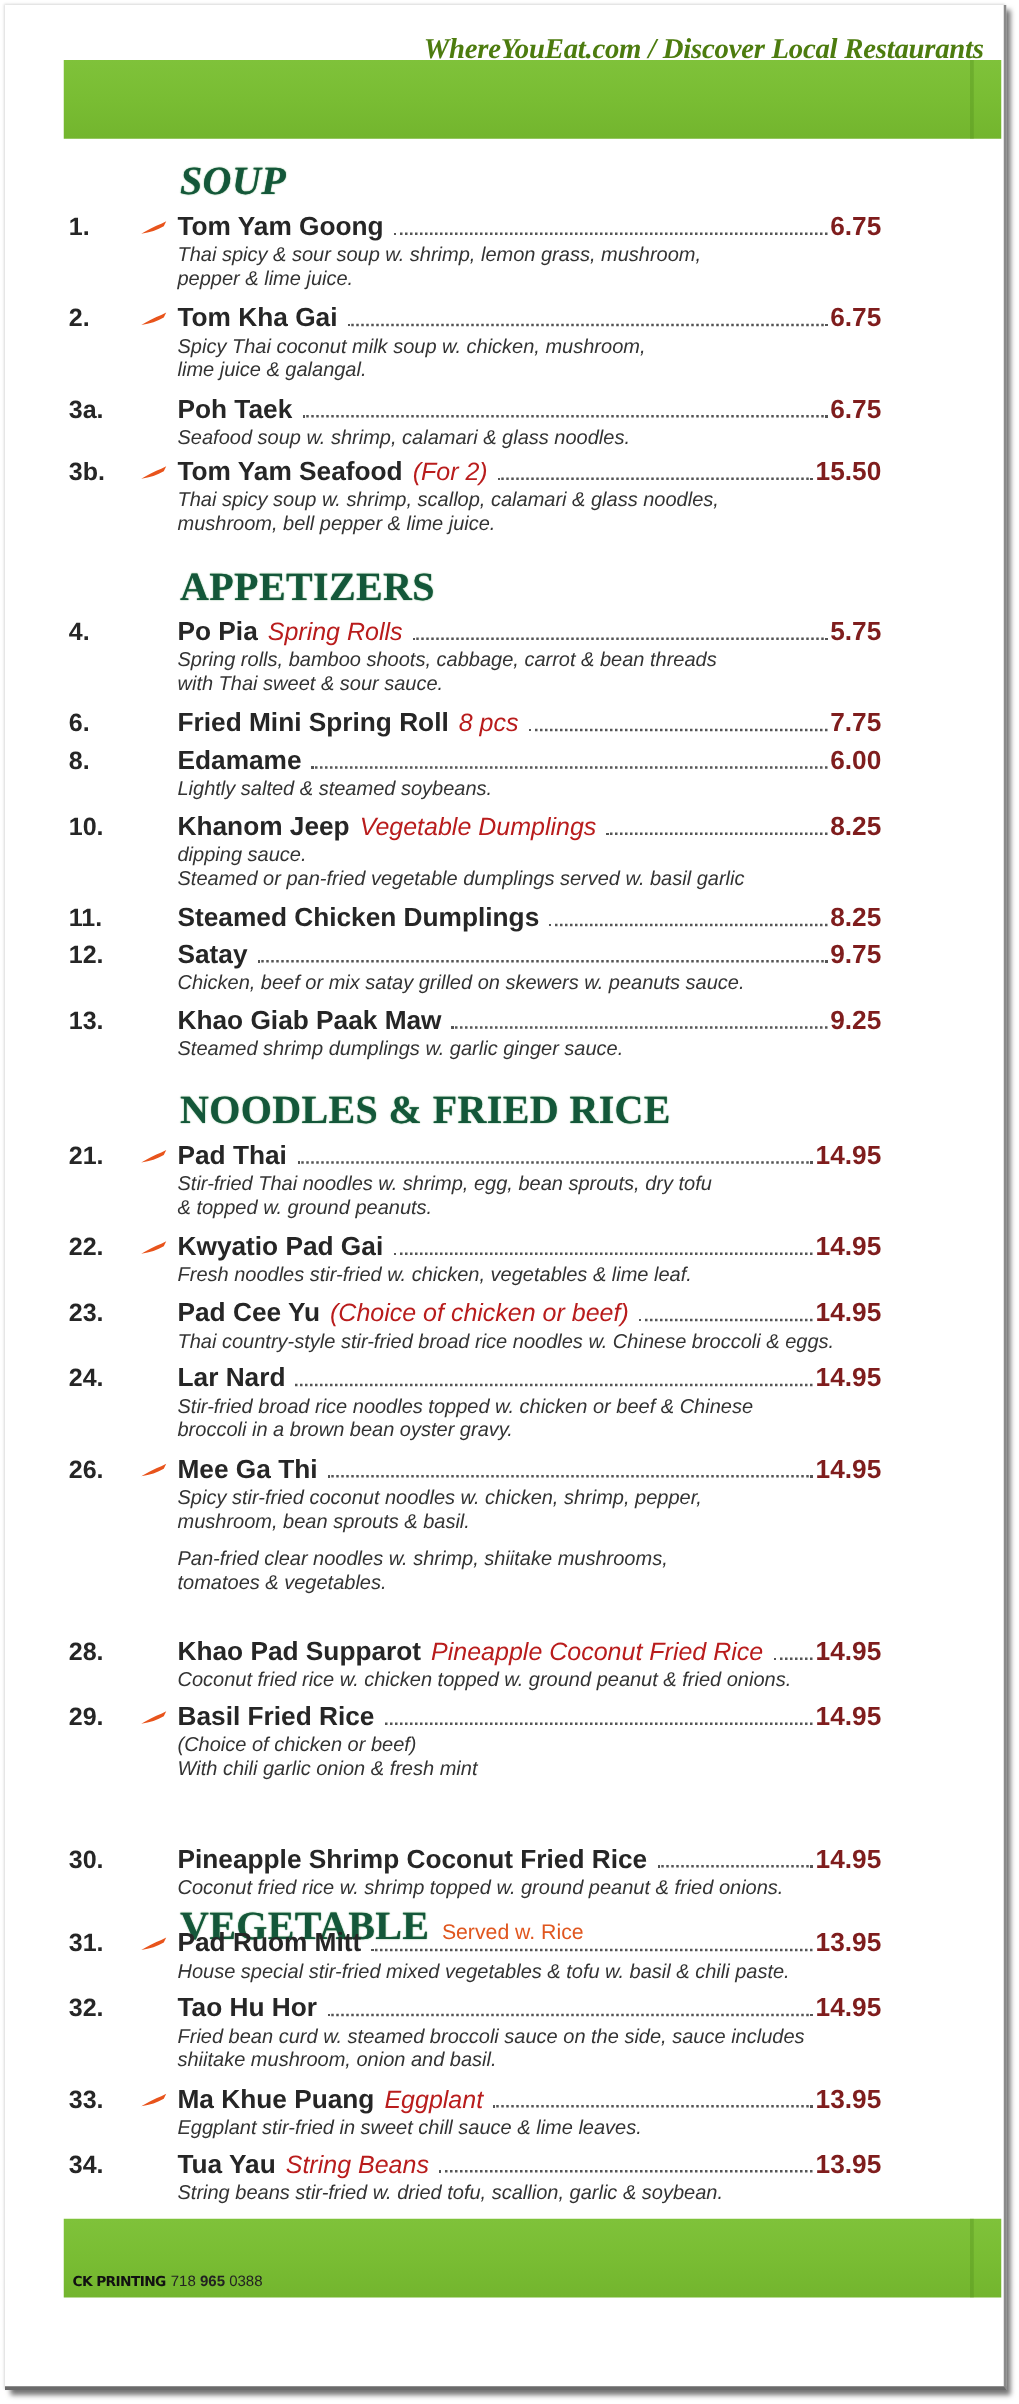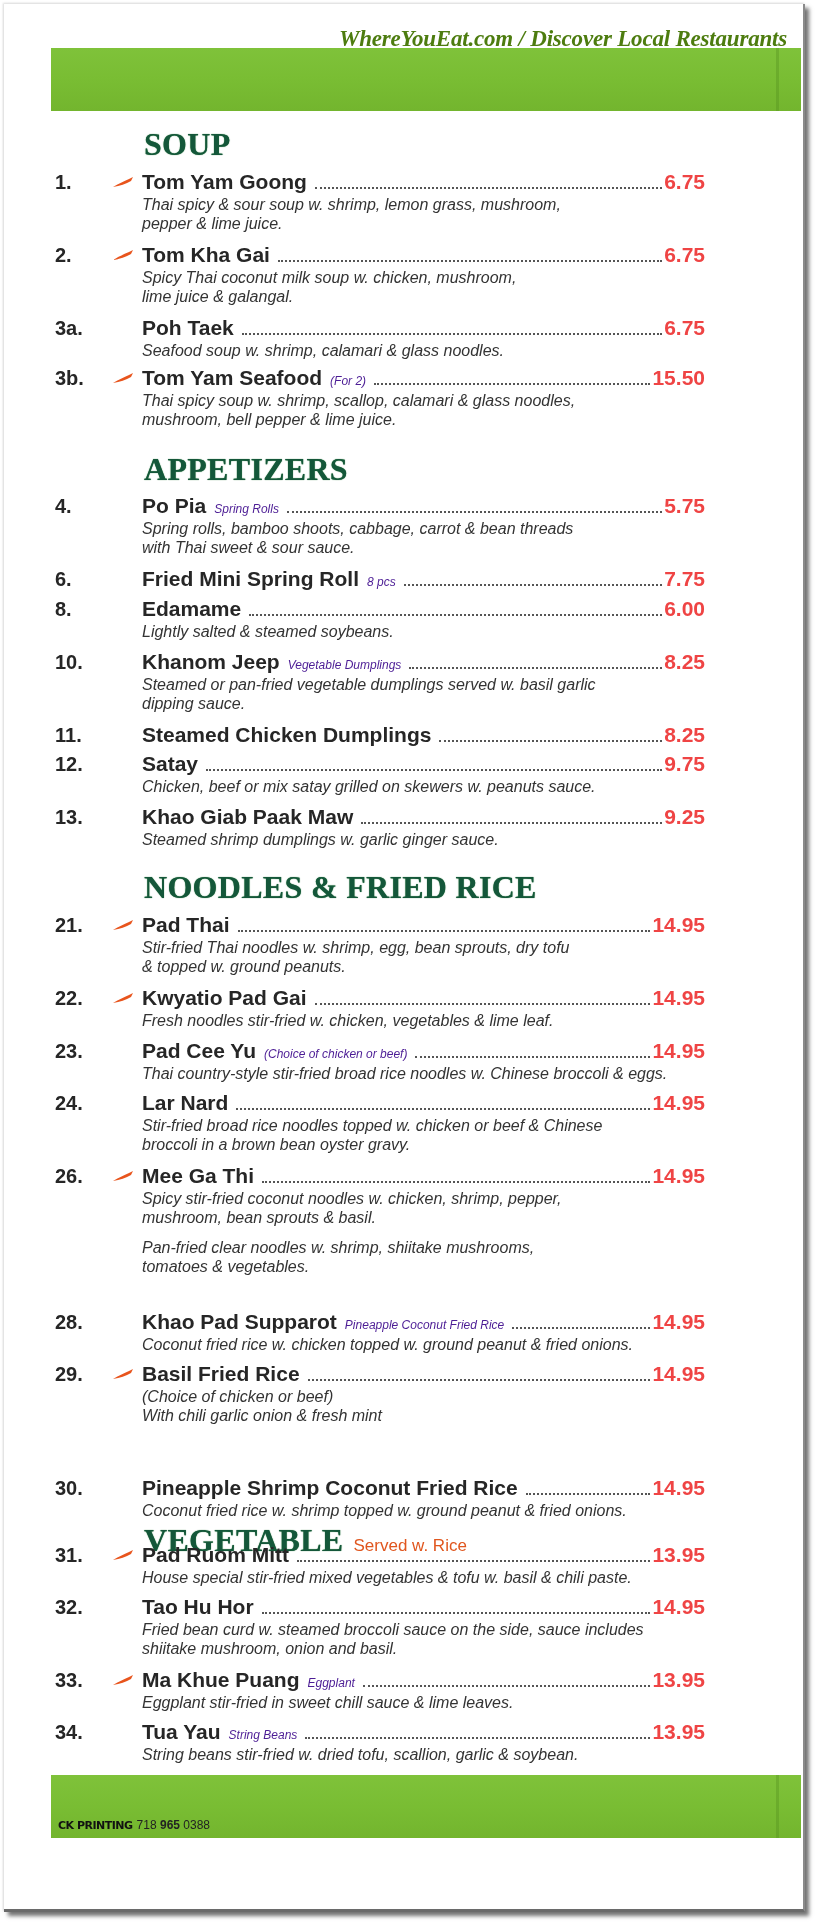--- a/index.html
+++ b/index.html
@@ -51,42 +51,42 @@
   }
   .item { position: absolute; left: 55px; width: 650px; }
   .row { display: flex; align-items: baseline; height: 24px; }
   .num {
     width: 87px; font-weight: bold; font-size: 20px; color: #262626;
   }
   .chili {
     position: absolute; left: 57px; top: 6px; width: 22px; height: 12px;
   }
   .name { font-weight: bold; font-size: 21px; color: #262626; white-space: nowrap; }
-  .sub { font-style: italic; font-size: 12px; color: #4c1d95; margin-left: 8px; white-space: nowrap; }
+  .sub { font-style: italic; font-size: 20px; color: #b91c1c; margin-left: 8px; white-space: nowrap; }
   .dots {
     flex: 1; border-bottom: 2px dotted #555; margin: 0 2px 5px 8px; height: 1px; min-width: 8px;
   }
-  .price { font-weight: bold; font-size: 21px; color: #ef4444; white-space: nowrap; }
+  .price { font-weight: bold; font-size: 21px; color: #7f1d1d; white-space: nowrap; }
   .desc {
     margin-left: 87px; font-style: italic; font-size: 16px; color: #333; line-height: 19px;
     margin-top: 1px;
   }
   .desc div { white-space: nowrap; }
 </style>
 </head>
 <body>
 
 <div class="page"></div>
 
 <div class="band top"></div>
 <div class="site-caption">WhereYouEat.com / Discover Local Restaurants</div>
 
 <div class="menu">
 
-  <div class="section-title" style="top:126px;"><span>SOUP</span></div>
+  <div class="section-title" style="top:126px;font-style:italic;"><span>SOUP</span></div>
 
   <div class="item" style="top:170px;">
     <div class="row">
         <span class="num">1.</span>
         <svg class="chili" viewBox="0 0 22 12">
           <path d="M1 11 C6 8 12 5 17 3 L21 1 L19 5 C14 8 8 10 1 11 Z" fill="#e8541c"></path>
         </svg>
         <span class="name">Tom Yam Goong</span>
         <span class="dots"></span>
         <span class="price">6.75</span>
@@ -182,22 +182,22 @@
 
   <div class="item" style="top:650px;">
     <div class="row">
         <span class="num">10.</span>
         <span class="name">Khanom Jeep</span>
         <span class="sub">Vegetable Dumplings</span>
         <span class="dots"></span>
         <span class="price">8.25</span>
       </div>
     <div class="desc">
+        <div>dipping sauce.</div>
         <div>Steamed or pan-fried vegetable dumplings served w. basil garlic</div>
-        <div>dipping sauce.</div>
       </div>
   </div>
 
   <div class="item" style="top:723px;">
     <div class="row">
         <span class="num">11.</span>
         <span class="name">Steamed Chicken Dumplings</span>
         <span class="dots"></span>
         <span class="price">8.25</span>
       </div>

